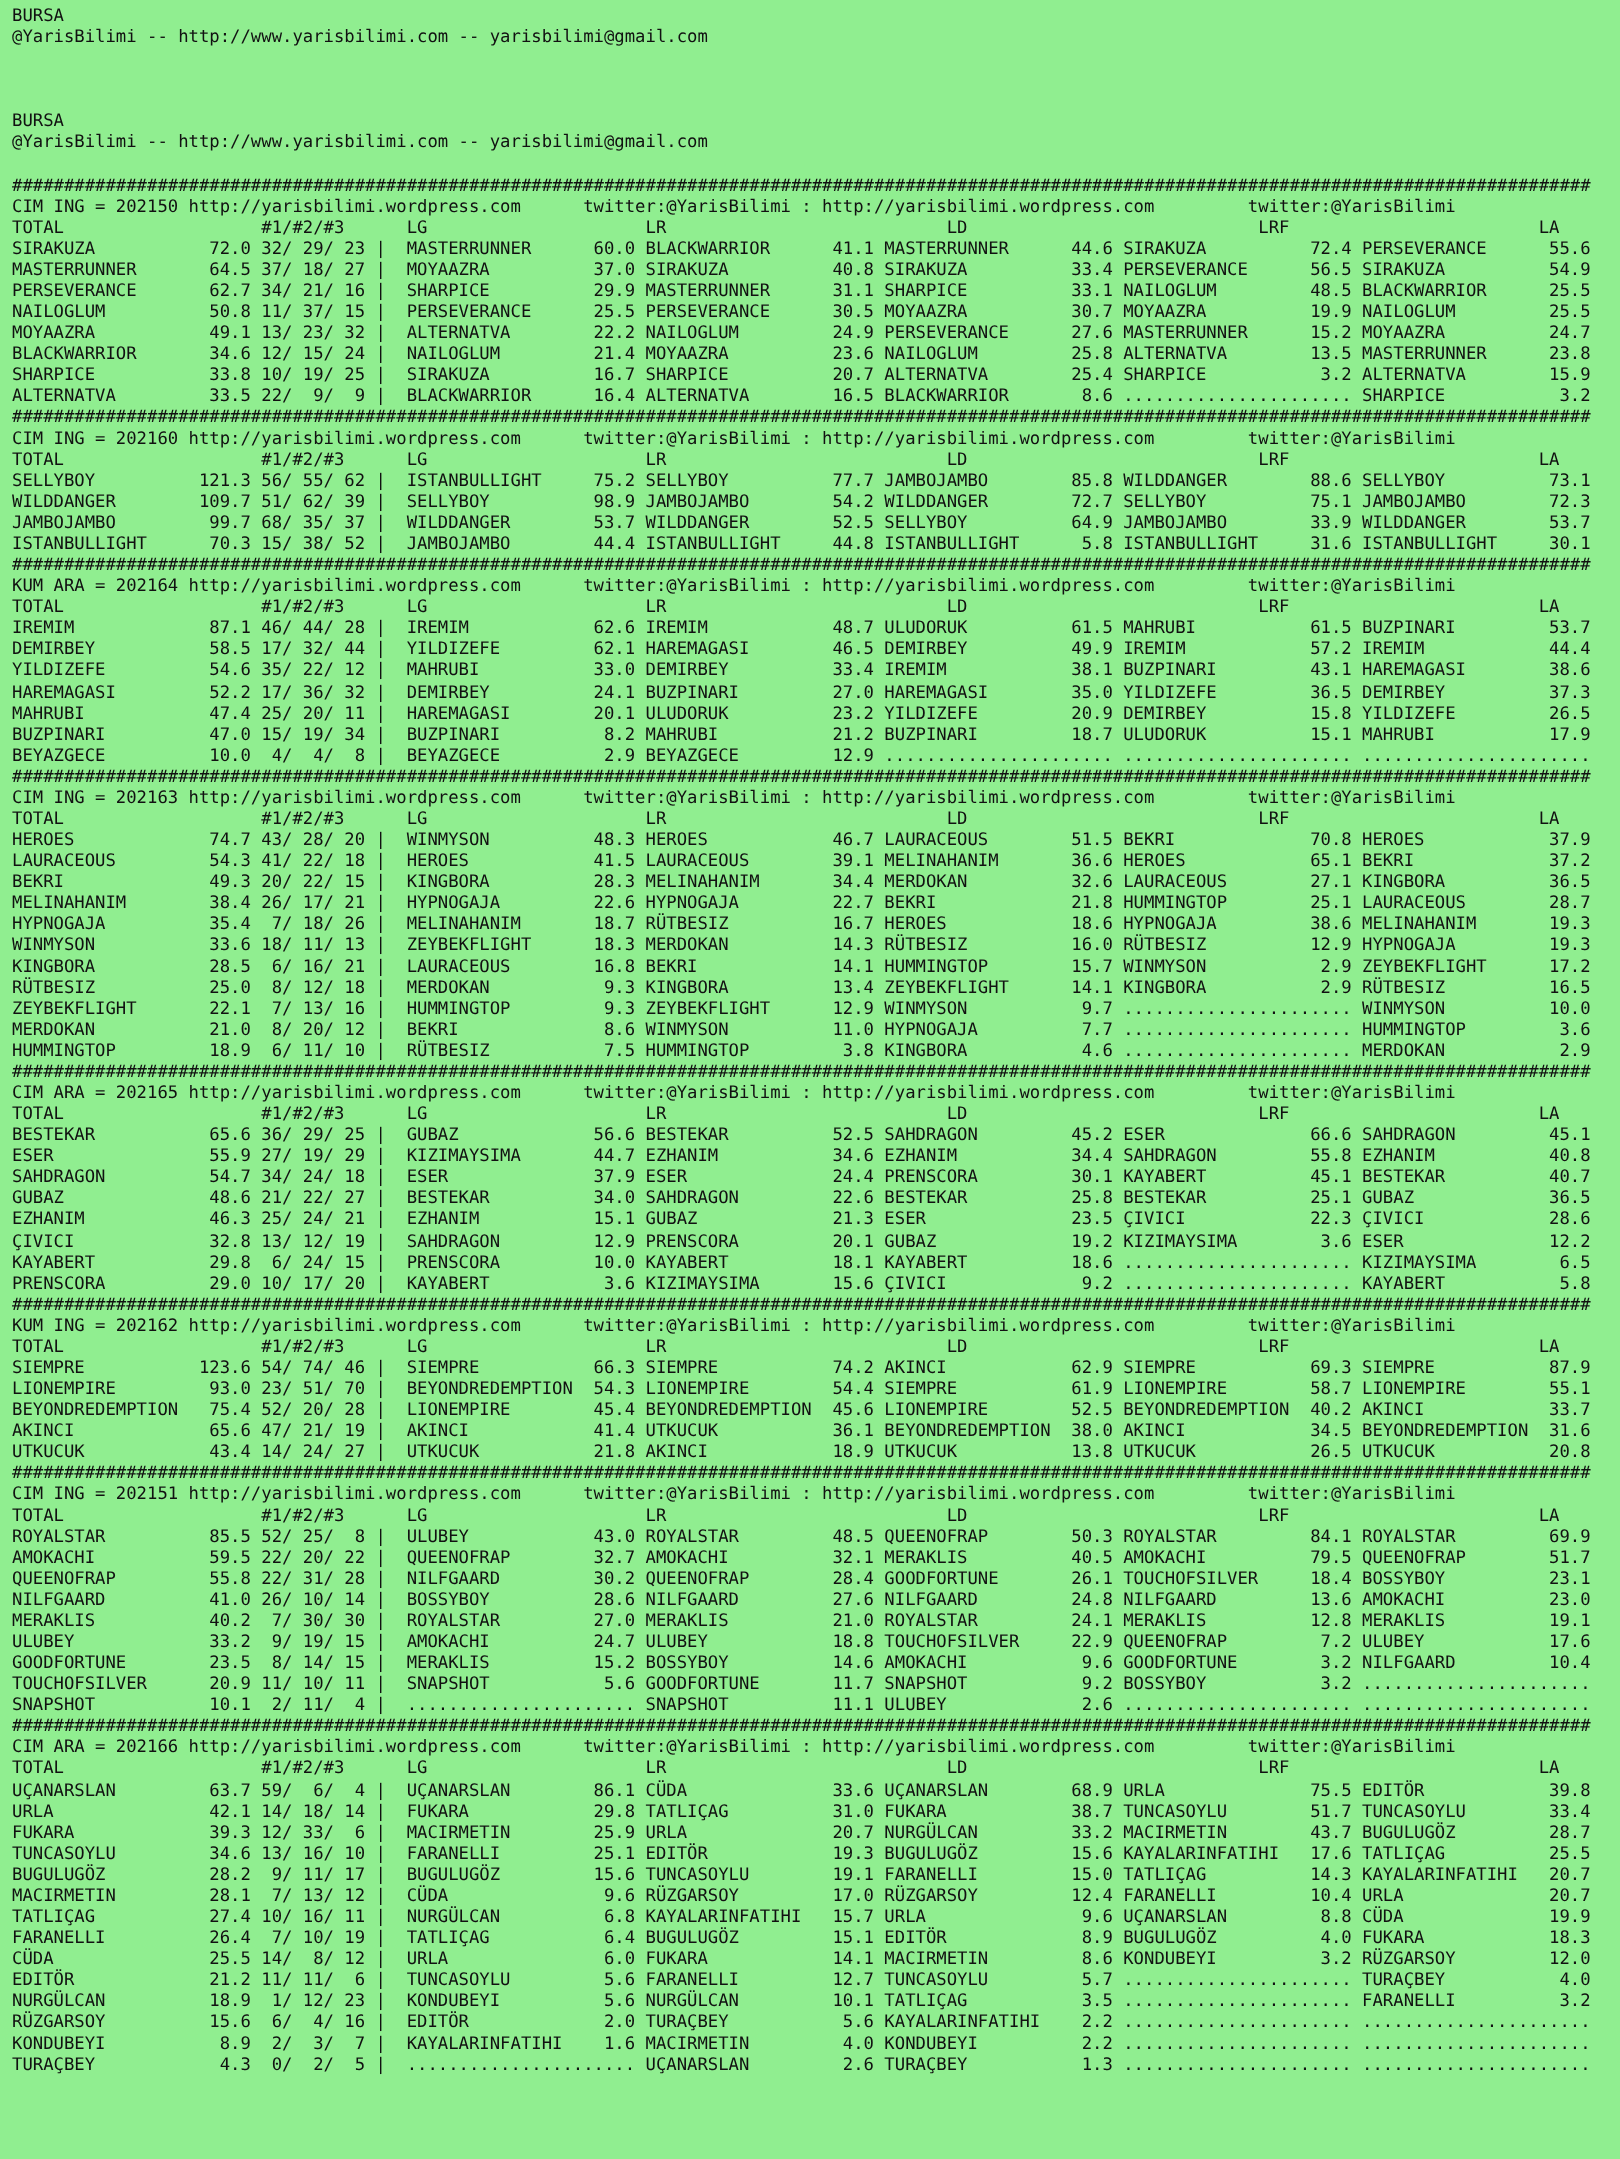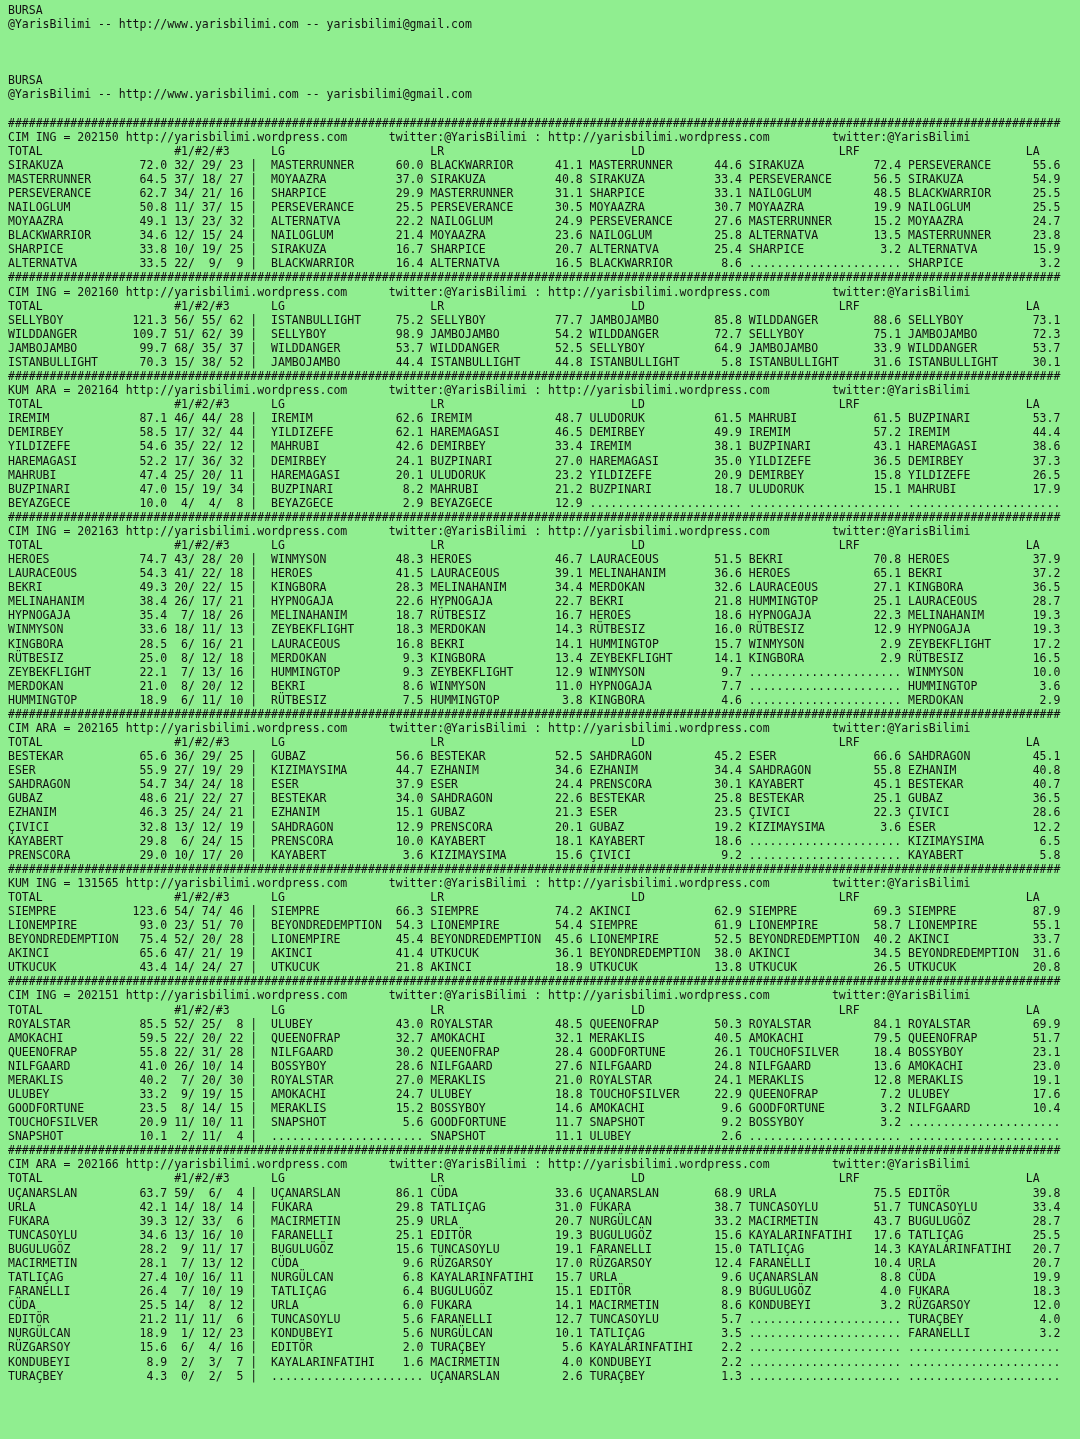--- a/index.html
+++ b/index.html
@@ -50,66 +50,66 @@
       <div class="line">TOTAL                   #1/#2/#3      LG                     LR                           LD                            LRF                        LA   </div>
       <div class="line">SELLYBOY          121.3 56/ 55/ 62 |  ISTANBULLIGHT     75.2 SELLYBOY          77.7 JAMBOJAMBO        85.8 WILDDANGER        88.6 SELLYBOY          73.1</div>
       <div class="line">WILDDANGER        109.7 51/ 62/ 39 |  SELLYBOY          98.9 JAMBOJAMBO        54.2 WILDDANGER        72.7 SELLYBOY          75.1 JAMBOJAMBO        72.3</div>
       <div class="line">JAMBOJAMBO         99.7 68/ 35/ 37 |  WILDDANGER        53.7 WILDDANGER        52.5 SELLYBOY          64.9 JAMBOJAMBO        33.9 WILDDANGER        53.7</div>
       <div class="line">ISTANBULLIGHT      70.3 15/ 38/ 52 |  JAMBOJAMBO        44.4 ISTANBULLIGHT     44.8 ISTANBULLIGHT      5.8 ISTANBULLIGHT     31.6 ISTANBULLIGHT     30.1</div>
       <div class="line">########################################################################################################################################################</div>
       <div class="line">KUM ARA = 202164 http://yarisbilimi.wordpress.com      twitter:@YarisBilimi : http://yarisbilimi.wordpress.com         twitter:@YarisBilimi             </div>
       <div class="line">TOTAL                   #1/#2/#3      LG                     LR                           LD                            LRF                        LA   </div>
       <div class="line">IREMIM             87.1 46/ 44/ 28 |  IREMIM            62.6 IREMIM            48.7 ULUDORUK          61.5 MAHRUBI           61.5 BUZPINARI         53.7</div>
       <div class="line">DEMIRBEY           58.5 17/ 32/ 44 |  YILDIZEFE         62.1 HAREMAGASI        46.5 DEMIRBEY          49.9 IREMIM            57.2 IREMIM            44.4</div>
-      <div class="line">YILDIZEFE          54.6 35/ 22/ 12 |  MAHRUBI           42.6 DEMIRBEY          33.4 IREMIM            38.1 BUZPINARI         43.1 HAREMAGASI        38.6</div>
+      <div class="line">YILDIZEFE          54.6 35/ 22/ 12 |  MAHRUBI           33.0 DEMIRBEY          33.4 IREMIM            38.1 BUZPINARI         43.1 HAREMAGASI        38.6</div>
       <div class="line">HAREMAGASI         52.2 17/ 36/ 32 |  DEMIRBEY          24.1 BUZPINARI         27.0 HAREMAGASI        35.0 YILDIZEFE         36.5 DEMIRBEY          37.3</div>
       <div class="line">MAHRUBI            47.4 25/ 20/ 11 |  HAREMAGASI        20.1 ULUDORUK          23.2 YILDIZEFE         20.9 DEMIRBEY          15.8 YILDIZEFE         26.5</div>
       <div class="line">BUZPINARI          47.0 15/ 19/ 34 |  BUZPINARI          8.2 MAHRUBI           21.2 BUZPINARI         18.7 ULUDORUK          15.1 MAHRUBI           17.9</div>
       <div class="line">BEYAZGECE          10.0  4/  4/  8 |  BEYAZGECE          2.9 BEYAZGECE         12.9 ...................... ...................... ......................</div>
       <div class="line">########################################################################################################################################################</div>
       <div class="line">CIM ING = 202163 http://yarisbilimi.wordpress.com      twitter:@YarisBilimi : http://yarisbilimi.wordpress.com         twitter:@YarisBilimi             </div>
       <div class="line">TOTAL                   #1/#2/#3      LG                     LR                           LD                            LRF                        LA   </div>
       <div class="line">HEROES             74.7 43/ 28/ 20 |  WINMYSON          48.3 HEROES            46.7 LAURACEOUS        51.5 BEKRI             70.8 HEROES            37.9</div>
       <div class="line">LAURACEOUS         54.3 41/ 22/ 18 |  HEROES            41.5 LAURACEOUS        39.1 MELINAHANIM       36.6 HEROES            65.1 BEKRI             37.2</div>
       <div class="line">BEKRI              49.3 20/ 22/ 15 |  KINGBORA          28.3 MELINAHANIM       34.4 MERDOKAN          32.6 LAURACEOUS        27.1 KINGBORA          36.5</div>
       <div class="line">MELINAHANIM        38.4 26/ 17/ 21 |  HYPNOGAJA         22.6 HYPNOGAJA         22.7 BEKRI             21.8 HUMMINGTOP        25.1 LAURACEOUS        28.7</div>
-      <div class="line">HYPNOGAJA          35.4  7/ 18/ 26 |  MELINAHANIM       18.7 RÜTBESIZ          16.7 HEROES            18.6 HYPNOGAJA         22.3 MELINAHANIM       19.3</div>
+      <div class="line">HYPNOGAJA          35.4  7/ 18/ 26 |  MELINAHANIM       18.7 RÜTBESIZ          16.7 HEROES            18.6 HYPNOGAJA         38.6 MELINAHANIM       19.3</div>
       <div class="line">WINMYSON           33.6 18/ 11/ 13 |  ZEYBEKFLIGHT      18.3 MERDOKAN          14.3 RÜTBESIZ          16.0 RÜTBESIZ          12.9 HYPNOGAJA         19.3</div>
       <div class="line">KINGBORA           28.5  6/ 16/ 21 |  LAURACEOUS        16.8 BEKRI             14.1 HUMMINGTOP        15.7 WINMYSON           2.9 ZEYBEKFLIGHT      17.2</div>
       <div class="line">RÜTBESIZ           25.0  8/ 12/ 18 |  MERDOKAN           9.3 KINGBORA          13.4 ZEYBEKFLIGHT      14.1 KINGBORA           2.9 RÜTBESIZ          16.5</div>
       <div class="line">ZEYBEKFLIGHT       22.1  7/ 13/ 16 |  HUMMINGTOP         9.3 ZEYBEKFLIGHT      12.9 WINMYSON           9.7 ...................... WINMYSON          10.0</div>
       <div class="line">MERDOKAN           21.0  8/ 20/ 12 |  BEKRI              8.6 WINMYSON          11.0 HYPNOGAJA          7.7 ...................... HUMMINGTOP         3.6</div>
       <div class="line">HUMMINGTOP         18.9  6/ 11/ 10 |  RÜTBESIZ           7.5 HUMMINGTOP         3.8 KINGBORA           4.6 ...................... MERDOKAN           2.9</div>
       <div class="line">########################################################################################################################################################</div>
       <div class="line">CIM ARA = 202165 http://yarisbilimi.wordpress.com      twitter:@YarisBilimi : http://yarisbilimi.wordpress.com         twitter:@YarisBilimi             </div>
       <div class="line">TOTAL                   #1/#2/#3      LG                     LR                           LD                            LRF                        LA   </div>
       <div class="line">BESTEKAR           65.6 36/ 29/ 25 |  GUBAZ             56.6 BESTEKAR          52.5 SAHDRAGON         45.2 ESER              66.6 SAHDRAGON         45.1</div>
       <div class="line">ESER               55.9 27/ 19/ 29 |  KIZIMAYSIMA       44.7 EZHANIM           34.6 EZHANIM           34.4 SAHDRAGON         55.8 EZHANIM           40.8</div>
       <div class="line">SAHDRAGON          54.7 34/ 24/ 18 |  ESER              37.9 ESER              24.4 PRENSCORA         30.1 KAYABERT          45.1 BESTEKAR          40.7</div>
       <div class="line">GUBAZ              48.6 21/ 22/ 27 |  BESTEKAR          34.0 SAHDRAGON         22.6 BESTEKAR          25.8 BESTEKAR          25.1 GUBAZ             36.5</div>
       <div class="line">EZHANIM            46.3 25/ 24/ 21 |  EZHANIM           15.1 GUBAZ             21.3 ESER              23.5 ÇIVICI            22.3 ÇIVICI            28.6</div>
       <div class="line">ÇIVICI             32.8 13/ 12/ 19 |  SAHDRAGON         12.9 PRENSCORA         20.1 GUBAZ             19.2 KIZIMAYSIMA        3.6 ESER              12.2</div>
       <div class="line">KAYABERT           29.8  6/ 24/ 15 |  PRENSCORA         10.0 KAYABERT          18.1 KAYABERT          18.6 ...................... KIZIMAYSIMA        6.5</div>
       <div class="line">PRENSCORA          29.0 10/ 17/ 20 |  KAYABERT           3.6 KIZIMAYSIMA       15.6 ÇIVICI             9.2 ...................... KAYABERT           5.8</div>
       <div class="line">########################################################################################################################################################</div>
-      <div class="line">KUM ING = 131565 http://yarisbilimi.wordpress.com      twitter:@YarisBilimi : http://yarisbilimi.wordpress.com         twitter:@YarisBilimi             </div>
+      <div class="line">KUM ING = 202162 http://yarisbilimi.wordpress.com      twitter:@YarisBilimi : http://yarisbilimi.wordpress.com         twitter:@YarisBilimi             </div>
       <div class="line">TOTAL                   #1/#2/#3      LG                     LR                           LD                            LRF                        LA   </div>
       <div class="line">SIEMPRE           123.6 54/ 74/ 46 |  SIEMPRE           66.3 SIEMPRE           74.2 AKINCI            62.9 SIEMPRE           69.3 SIEMPRE           87.9</div>
       <div class="line">LIONEMPIRE         93.0 23/ 51/ 70 |  BEYONDREDEMPTION  54.3 LIONEMPIRE        54.4 SIEMPRE           61.9 LIONEMPIRE        58.7 LIONEMPIRE        55.1</div>
       <div class="line">BEYONDREDEMPTION   75.4 52/ 20/ 28 |  LIONEMPIRE        45.4 BEYONDREDEMPTION  45.6 LIONEMPIRE        52.5 BEYONDREDEMPTION  40.2 AKINCI            33.7</div>
       <div class="line">AKINCI             65.6 47/ 21/ 19 |  AKINCI            41.4 UTKUCUK           36.1 BEYONDREDEMPTION  38.0 AKINCI            34.5 BEYONDREDEMPTION  31.6</div>
       <div class="line">UTKUCUK            43.4 14/ 24/ 27 |  UTKUCUK           21.8 AKINCI            18.9 UTKUCUK           13.8 UTKUCUK           26.5 UTKUCUK           20.8</div>
       <div class="line">########################################################################################################################################################</div>
       <div class="line">CIM ING = 202151 http://yarisbilimi.wordpress.com      twitter:@YarisBilimi : http://yarisbilimi.wordpress.com         twitter:@YarisBilimi             </div>
       <div class="line">TOTAL                   #1/#2/#3      LG                     LR                           LD                            LRF                        LA   </div>
       <div class="line">ROYALSTAR          85.5 52/ 25/  8 |  ULUBEY            43.0 ROYALSTAR         48.5 QUEENOFRAP        50.3 ROYALSTAR         84.1 ROYALSTAR         69.9</div>
       <div class="line">AMOKACHI           59.5 22/ 20/ 22 |  QUEENOFRAP        32.7 AMOKACHI          32.1 MERAKLIS          40.5 AMOKACHI          79.5 QUEENOFRAP        51.7</div>
       <div class="line">QUEENOFRAP         55.8 22/ 31/ 28 |  NILFGAARD         30.2 QUEENOFRAP        28.4 GOODFORTUNE       26.1 TOUCHOFSILVER     18.4 BOSSYBOY          23.1</div>
       <div class="line">NILFGAARD          41.0 26/ 10/ 14 |  BOSSYBOY          28.6 NILFGAARD         27.6 NILFGAARD         24.8 NILFGAARD         13.6 AMOKACHI          23.0</div>
-      <div class="line">MERAKLIS           40.2  7/ 20/ 30 |  ROYALSTAR         27.0 MERAKLIS          21.0 ROYALSTAR         24.1 MERAKLIS          12.8 MERAKLIS          19.1</div>
+      <div class="line">MERAKLIS           40.2  7/ 30/ 30 |  ROYALSTAR         27.0 MERAKLIS          21.0 ROYALSTAR         24.1 MERAKLIS          12.8 MERAKLIS          19.1</div>
       <div class="line">ULUBEY             33.2  9/ 19/ 15 |  AMOKACHI          24.7 ULUBEY            18.8 TOUCHOFSILVER     22.9 QUEENOFRAP         7.2 ULUBEY            17.6</div>
       <div class="line">GOODFORTUNE        23.5  8/ 14/ 15 |  MERAKLIS          15.2 BOSSYBOY          14.6 AMOKACHI           9.6 GOODFORTUNE        3.2 NILFGAARD         10.4</div>
       <div class="line">TOUCHOFSILVER      20.9 11/ 10/ 11 |  SNAPSHOT           5.6 GOODFORTUNE       11.7 SNAPSHOT           9.2 BOSSYBOY           3.2 ......................</div>
       <div class="line">SNAPSHOT           10.1  2/ 11/  4 |  ...................... SNAPSHOT          11.1 ULUBEY             2.6 ...................... ......................</div>
       <div class="line">########################################################################################################################################################</div>
       <div class="line">CIM ARA = 202166 http://yarisbilimi.wordpress.com      twitter:@YarisBilimi : http://yarisbilimi.wordpress.com         twitter:@YarisBilimi             </div>
       <div class="line">TOTAL                   #1/#2/#3      LG                     LR                           LD                            LRF                        LA   </div>
       <div class="line">UÇANARSLAN         63.7 59/  6/  4 |  UÇANARSLAN        86.1 CÜDA              33.6 UÇANARSLAN        68.9 URLA              75.5 EDITÖR            39.8</div>
       <div class="line">URLA               42.1 14/ 18/ 14 |  FUKARA            29.8 TATLIÇAG          31.0 FUKARA            38.7 TUNCASOYLU        51.7 TUNCASOYLU        33.4</div>
       <div class="line">FUKARA             39.3 12/ 33/  6 |  MACIRMETIN        25.9 URLA              20.7 NURGÜLCAN         33.2 MACIRMETIN        43.7 BUGULUGÖZ         28.7</div>

